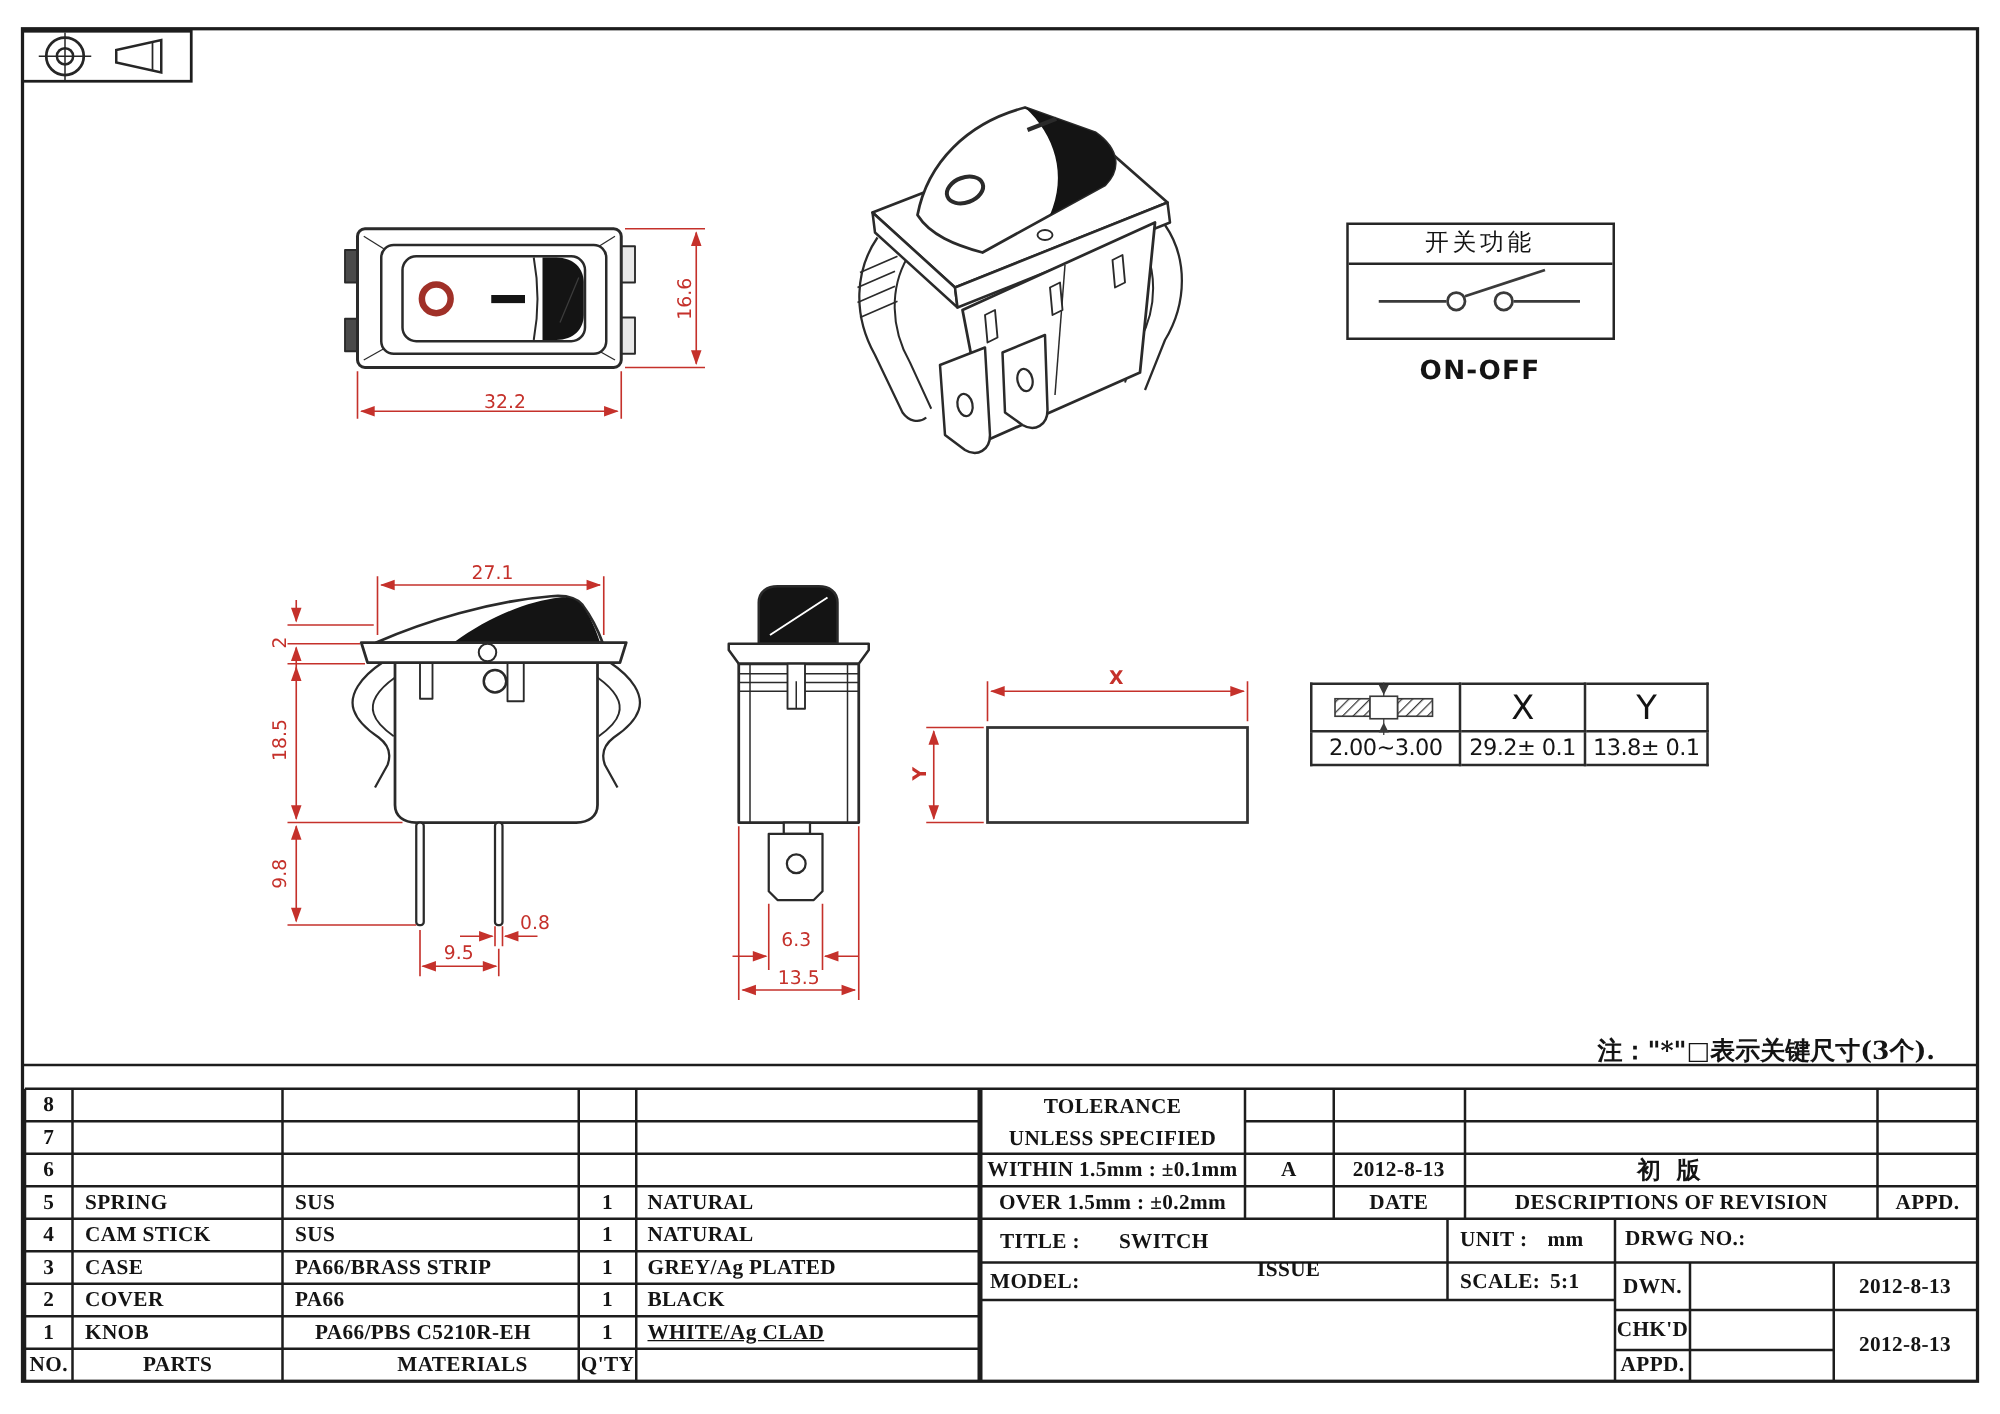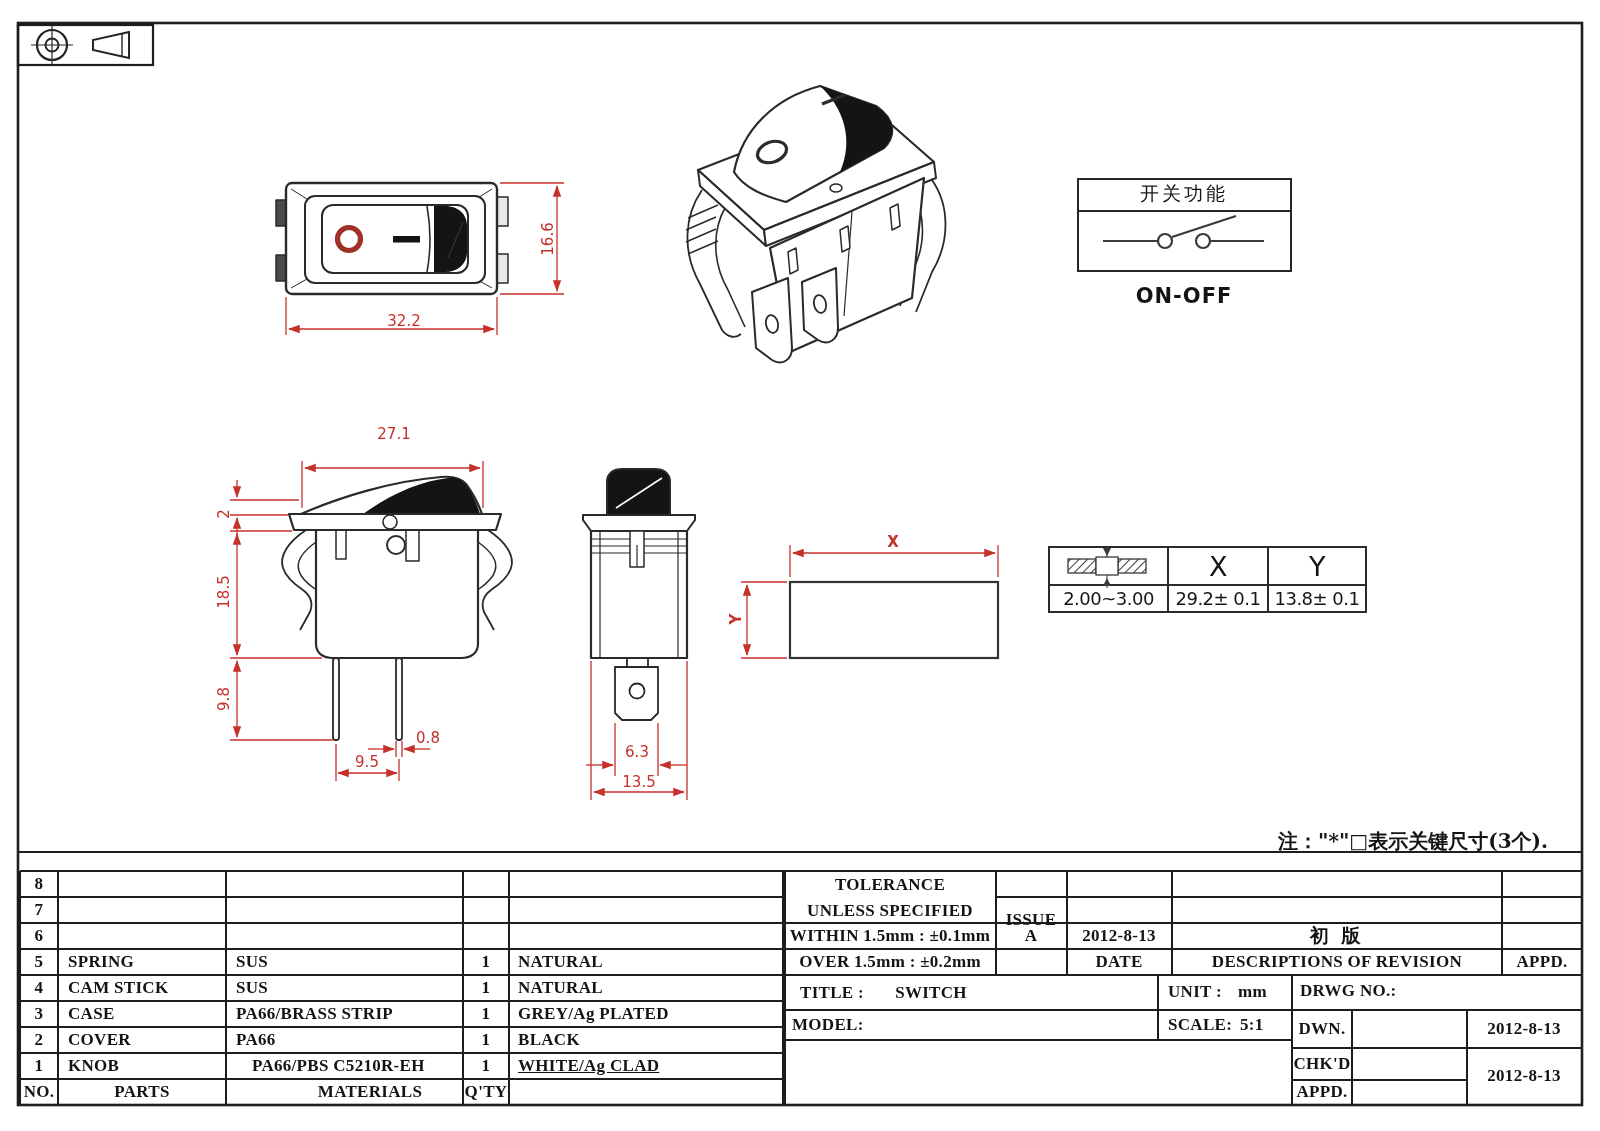--- a/index.html
+++ b/index.html
@@ -253,21 +253,21 @@
       <line x1="1502" y1="871" x2="1502" y2="975"></line>
       <line x1="1158" y1="975" x2="1158" y2="1040"></line>
       <line x1="1292" y1="975" x2="1292" y2="1105"></line>
       <line x1="1352" y1="1010" x2="1352" y2="1105"></line>
       <line x1="1467" y1="1010" x2="1467" y2="1105"></line>
     </g>
   </svg>
 
   <span class="t tc dim" style="left:392px;top:321px;margin-left:12px;">32.2</span>
   <span class="t rot dim" style="left:548px;top:239px;">16.6</span>
-  <span class="t tc dim" style="left:394px;top:434px;">27.1</span>
+  <span class="t tc dim" style="left:394px;top:458px;">27.1</span>
   <span class="t rot dim" style="left:224px;top:514px;">2</span>
   <span class="t rot dim" style="left:224px;top:592px;">18.5</span>
   <span class="t rot dim" style="left:224px;top:699px;">9.8</span>
   <span class="t tc dim" style="left:428px;top:738px;">0.8</span>
   <span class="t tc dim" style="left:367px;top:762px;">9.5</span>
   <span class="t tc dim" style="left:637px;top:752px;">6.3</span>
   <span class="t tc dim" style="left:639px;top:782px;">13.5</span>
   <span class="t tc dim" style="left:893px;top:542px;font-weight:700;">X</span>
   <span class="t rot dim" style="left:736px;top:619px;font-weight:700;">Y</span>
 
@@ -307,21 +307,21 @@
   <span class="t tc cad" style="left:142px;top:1092px;">PARTS</span>
   <span class="t tc cad" style="left:370px;top:1092px;">MATERIALS</span>
   <span class="t tc cad" style="left:486px;top:1092px;">Q'TY</span>
 
   <span class="t tc cad" style="left:890px;top:885px;">TOLERANCE</span>
   <span class="t tc cad" style="left:890px;top:911px;">UNLESS SPECIFIED</span>
   <span class="t tc cad" style="left:890px;top:936px;">WITHIN 1.5mm : ±0.1mm</span>
   <span class="t tc cad" style="left:890px;top:962px;">OVER 1.5mm : ±0.2mm</span>
   <span class="t tc cad" style="left:1031px;top:936px;">A</span>
   <span class="t tc cad" style="left:1119px;top:936px;">2012-8-13</span>
-  <span class="t tc cad" style="left:1031px;top:920px;">ISSUE</span>
+  <span class="t tc cad" style="left:1031px;top:1016px;">ISSUE</span>
   <span class="t tc cad" style="left:1119px;top:962px;">DATE</span>
   <span class="t tc rev" style="left:1337px;top:936px;">初 版</span>
   <span class="t tc cad" style="left:1337px;top:962px;">DESCRIPTIONS OF REVISION</span>
   <span class="t tc cad" style="left:1542px;top:962px;">APPD.</span>
 
   <span class="t tl cad" style="left:800px;top:993px;">TITLE :</span>
   <span class="t tc cad" style="left:931px;top:993px;">SWITCH</span>
   <span class="t tl cad" style="left:1168px;top:992px;">UNIT :</span>
   <span class="t tl cad" style="left:1238px;top:992px;">mm</span>
   <span class="t tl cad" style="left:792px;top:1025px;">MODEL:</span>

